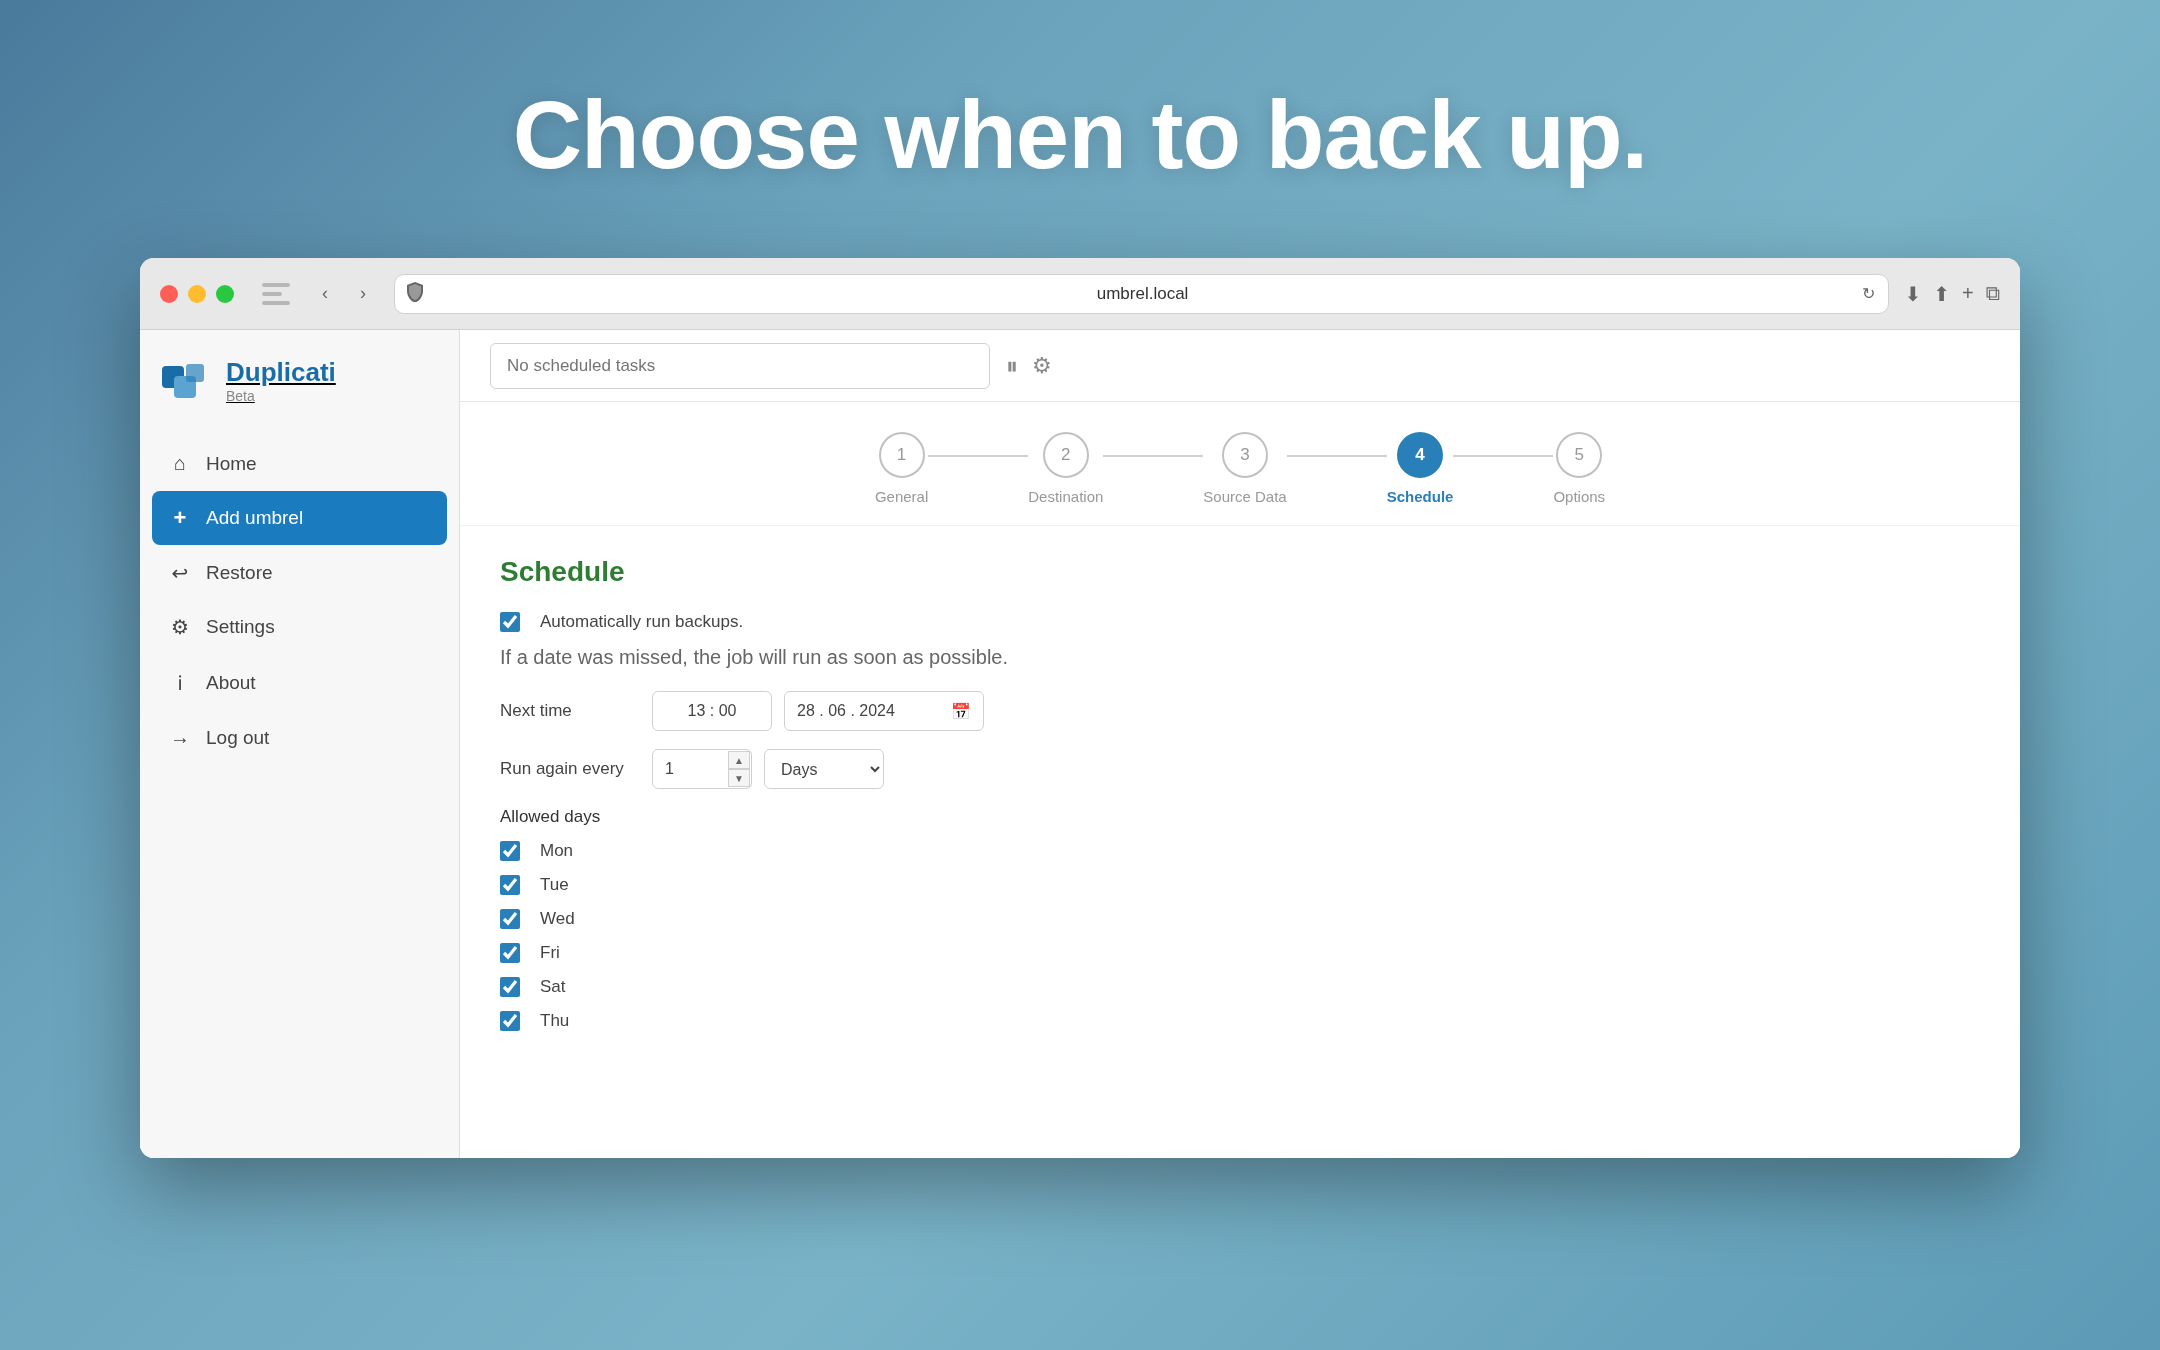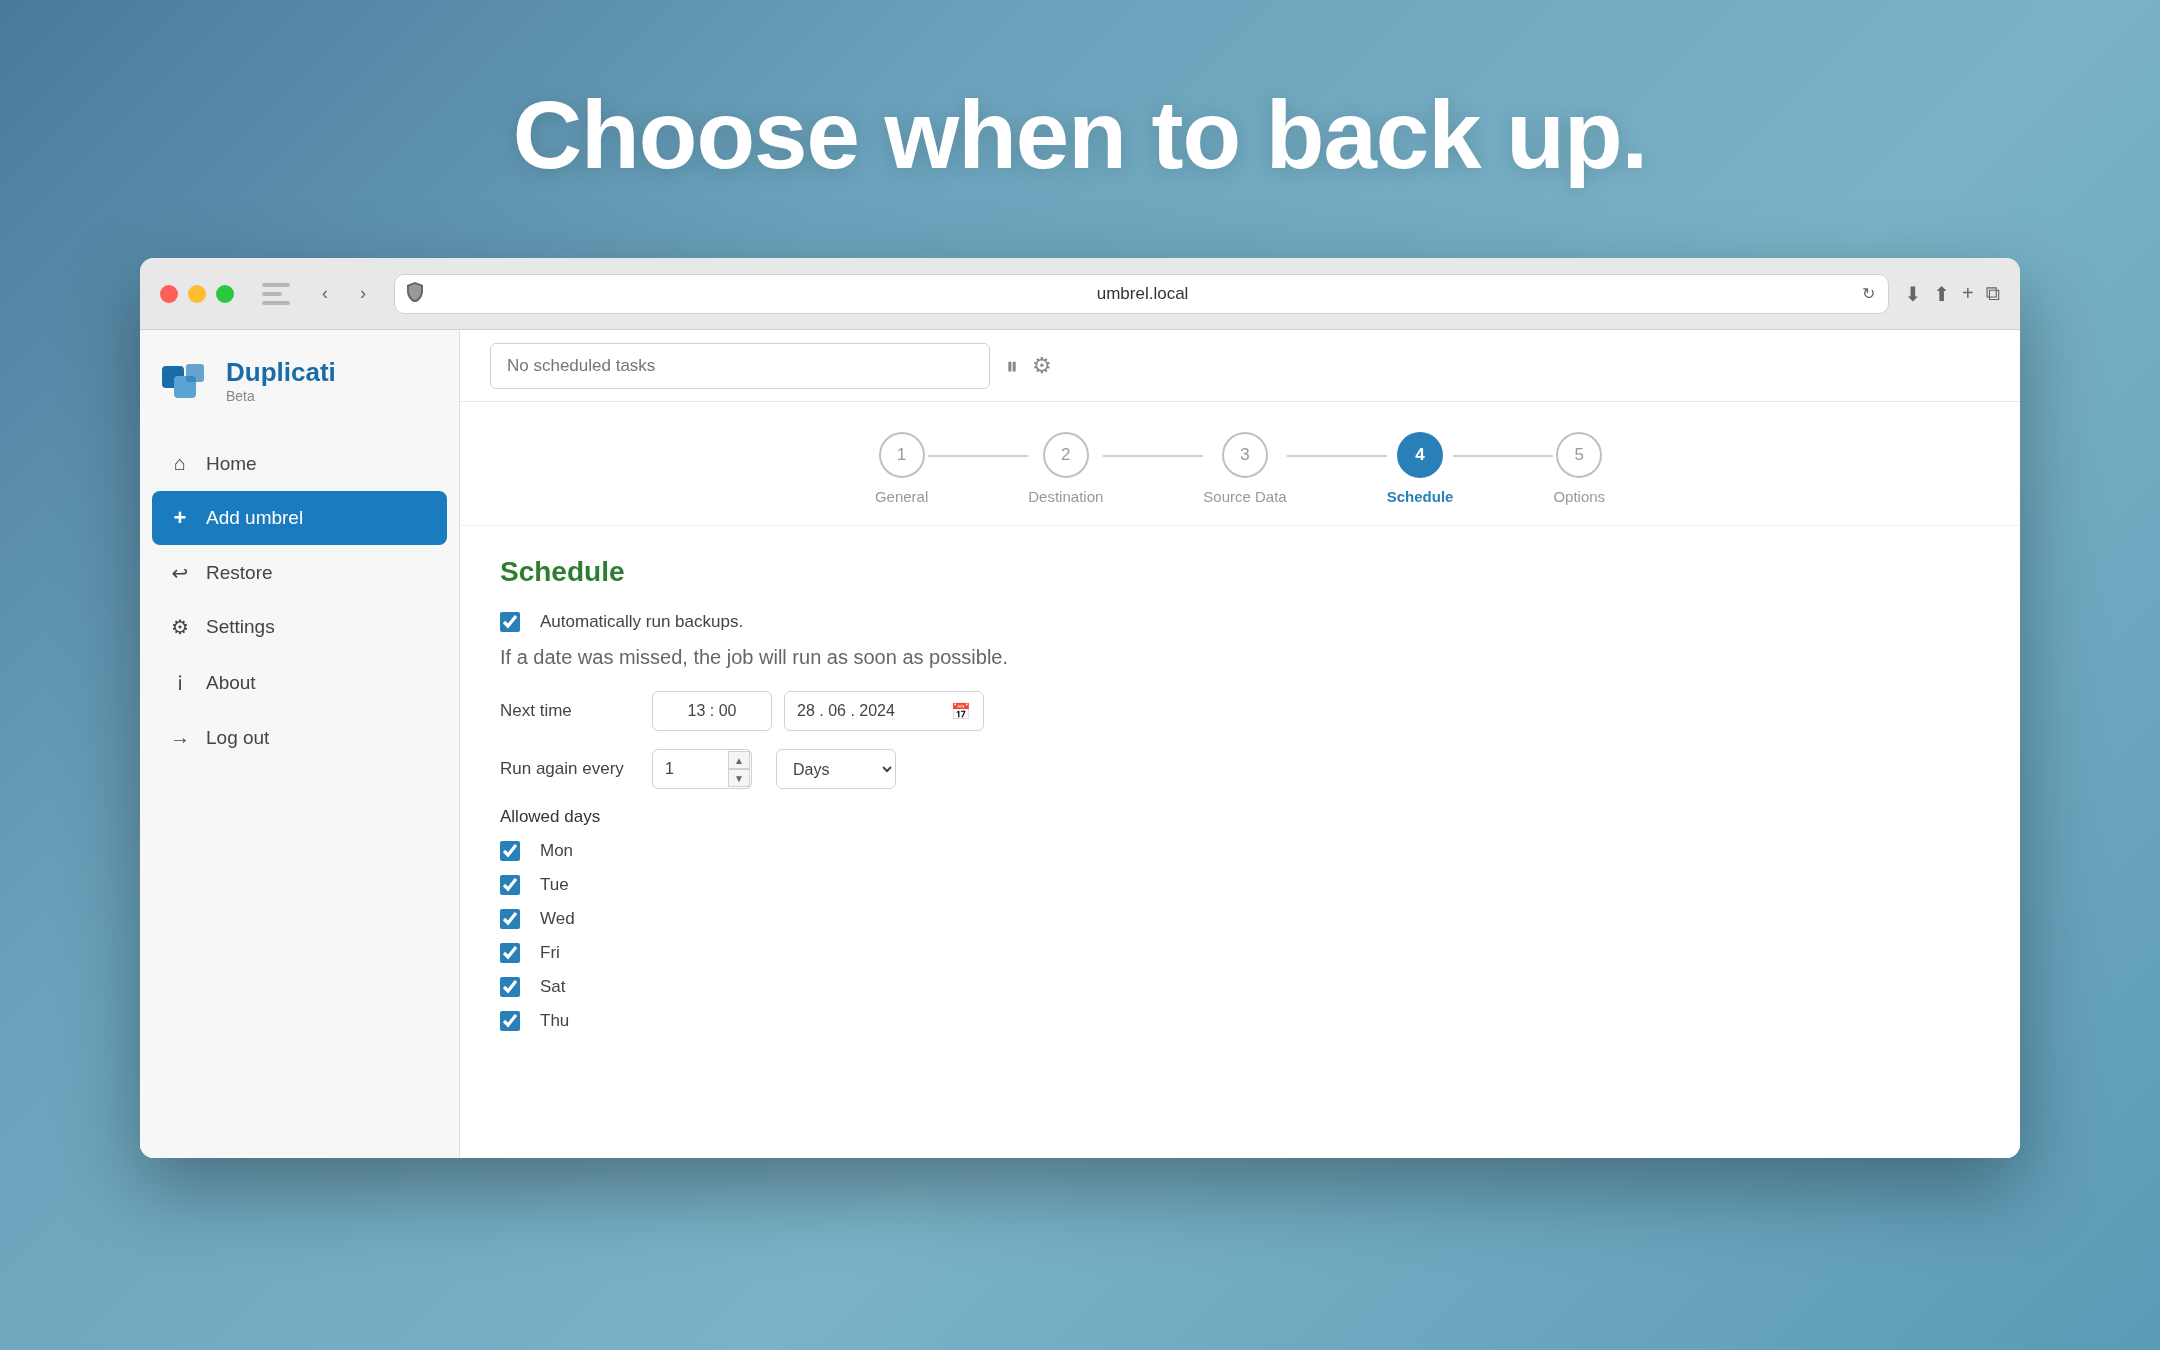--- a/index.html
+++ b/index.html
@@ -169,20 +169,21 @@
       display: flex;
       flex-direction: column;
       flex-shrink: 0;
     }
 
     .app-header {
       padding: 24px 20px;
       display: flex;
       align-items: center;
       gap: 14px;
+      text-decoration: underline;
     }
 
     .app-logo {
       width: 52px;
       height: 52px;
     }
 
     .app-name {
       font-size: 26px;
       font-weight: 700;
@@ -442,21 +443,20 @@
     .select-input {
       height: 40px;
       border: 1px solid #d0d0d0;
       border-radius: 6px;
       padding: 0 12px;
       font-size: 16px;
       color: #444;
       background: white;
       cursor: pointer;
       min-width: 120px;
-      margin-left: 12px;
     }
 
     .allowed-days-title {
       font-size: 17px;
       font-weight: 400;
       color: #333;
       margin-bottom: 14px;
     }
   </style>
 </head>

